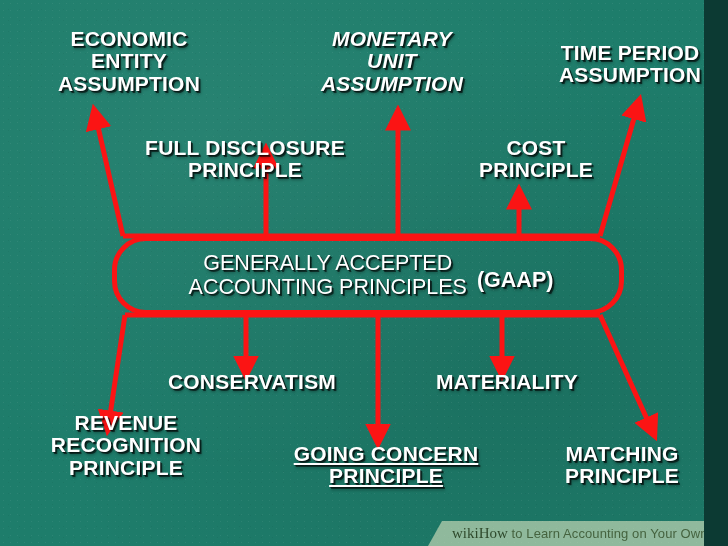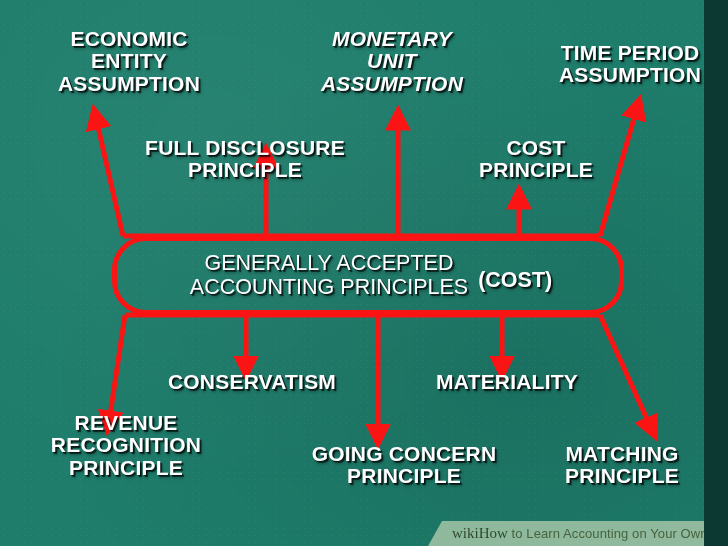--- a/index.html
+++ b/index.html
@@ -183,32 +183,32 @@
   <div class="label" style="left:245px; top:137px; font-size:21px;">FULL DISCLOSURE
 PRINCIPLE</div>
 
   <div class="label" style="left:536px; top:137px; font-size:21px;">COST
 PRINCIPLE</div>
 
   <div class="gaap-box"></div>
   <div class="gaap-inner">
     <div class="gaap-main">GENERALLY ACCEPTED
 ACCOUNTING PRINCIPLES</div>
-    <div class="gaap-abbr">(COST)</div>
+    <div class="gaap-abbr">(GAAP)</div>
   </div>
 
   <div class="label" style="left:252px; top:371px; font-size:21px;">CONSERVATISM</div>
 
   <div class="label" style="left:507px; top:371px; font-size:21px;">MATERIALITY</div>
 
   <div class="label" style="left:126px; top:412px; font-size:21px;">REVENUE
 RECOGNITION
 PRINCIPLE</div>
 
-  <div class="label" style="left:404px; top:443px; font-size:21px;">GOING CONCERN
+  <div class="label" style="left:386px; top:443px; font-size:21px;text-decoration:underline;">GOING CONCERN
 PRINCIPLE</div>
 
   <div class="label" style="left:622px; top:443px; font-size:21px;">MATCHING
 PRINCIPLE</div>
 
   <div id="edge-mark"></div>
 
   <div id="watermark">
     <span class="wm-brand">wikiHow</span>
       <span class="wm-text"> to Learn Accounting on Your Own</span>

